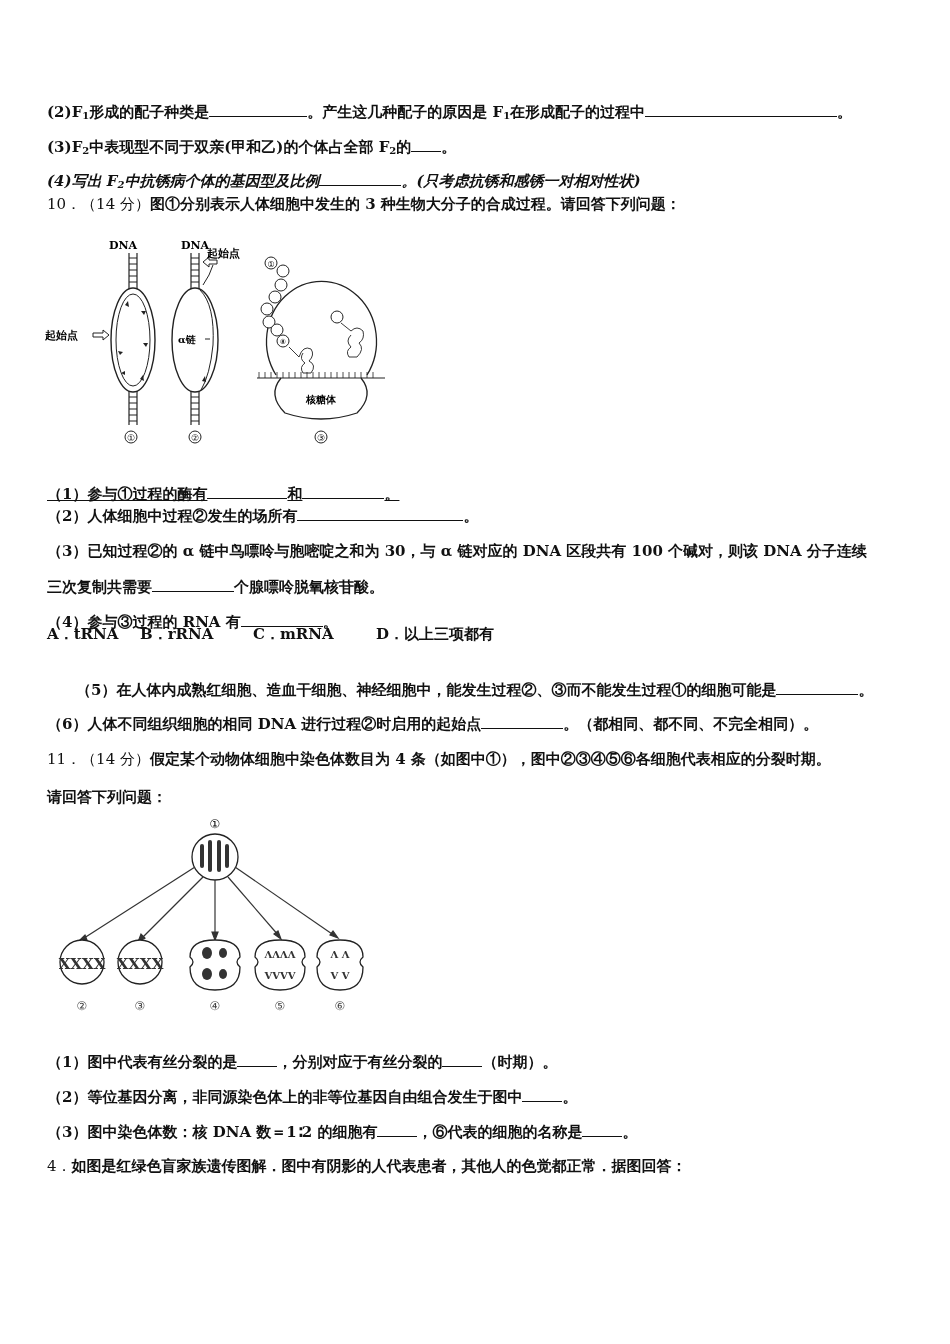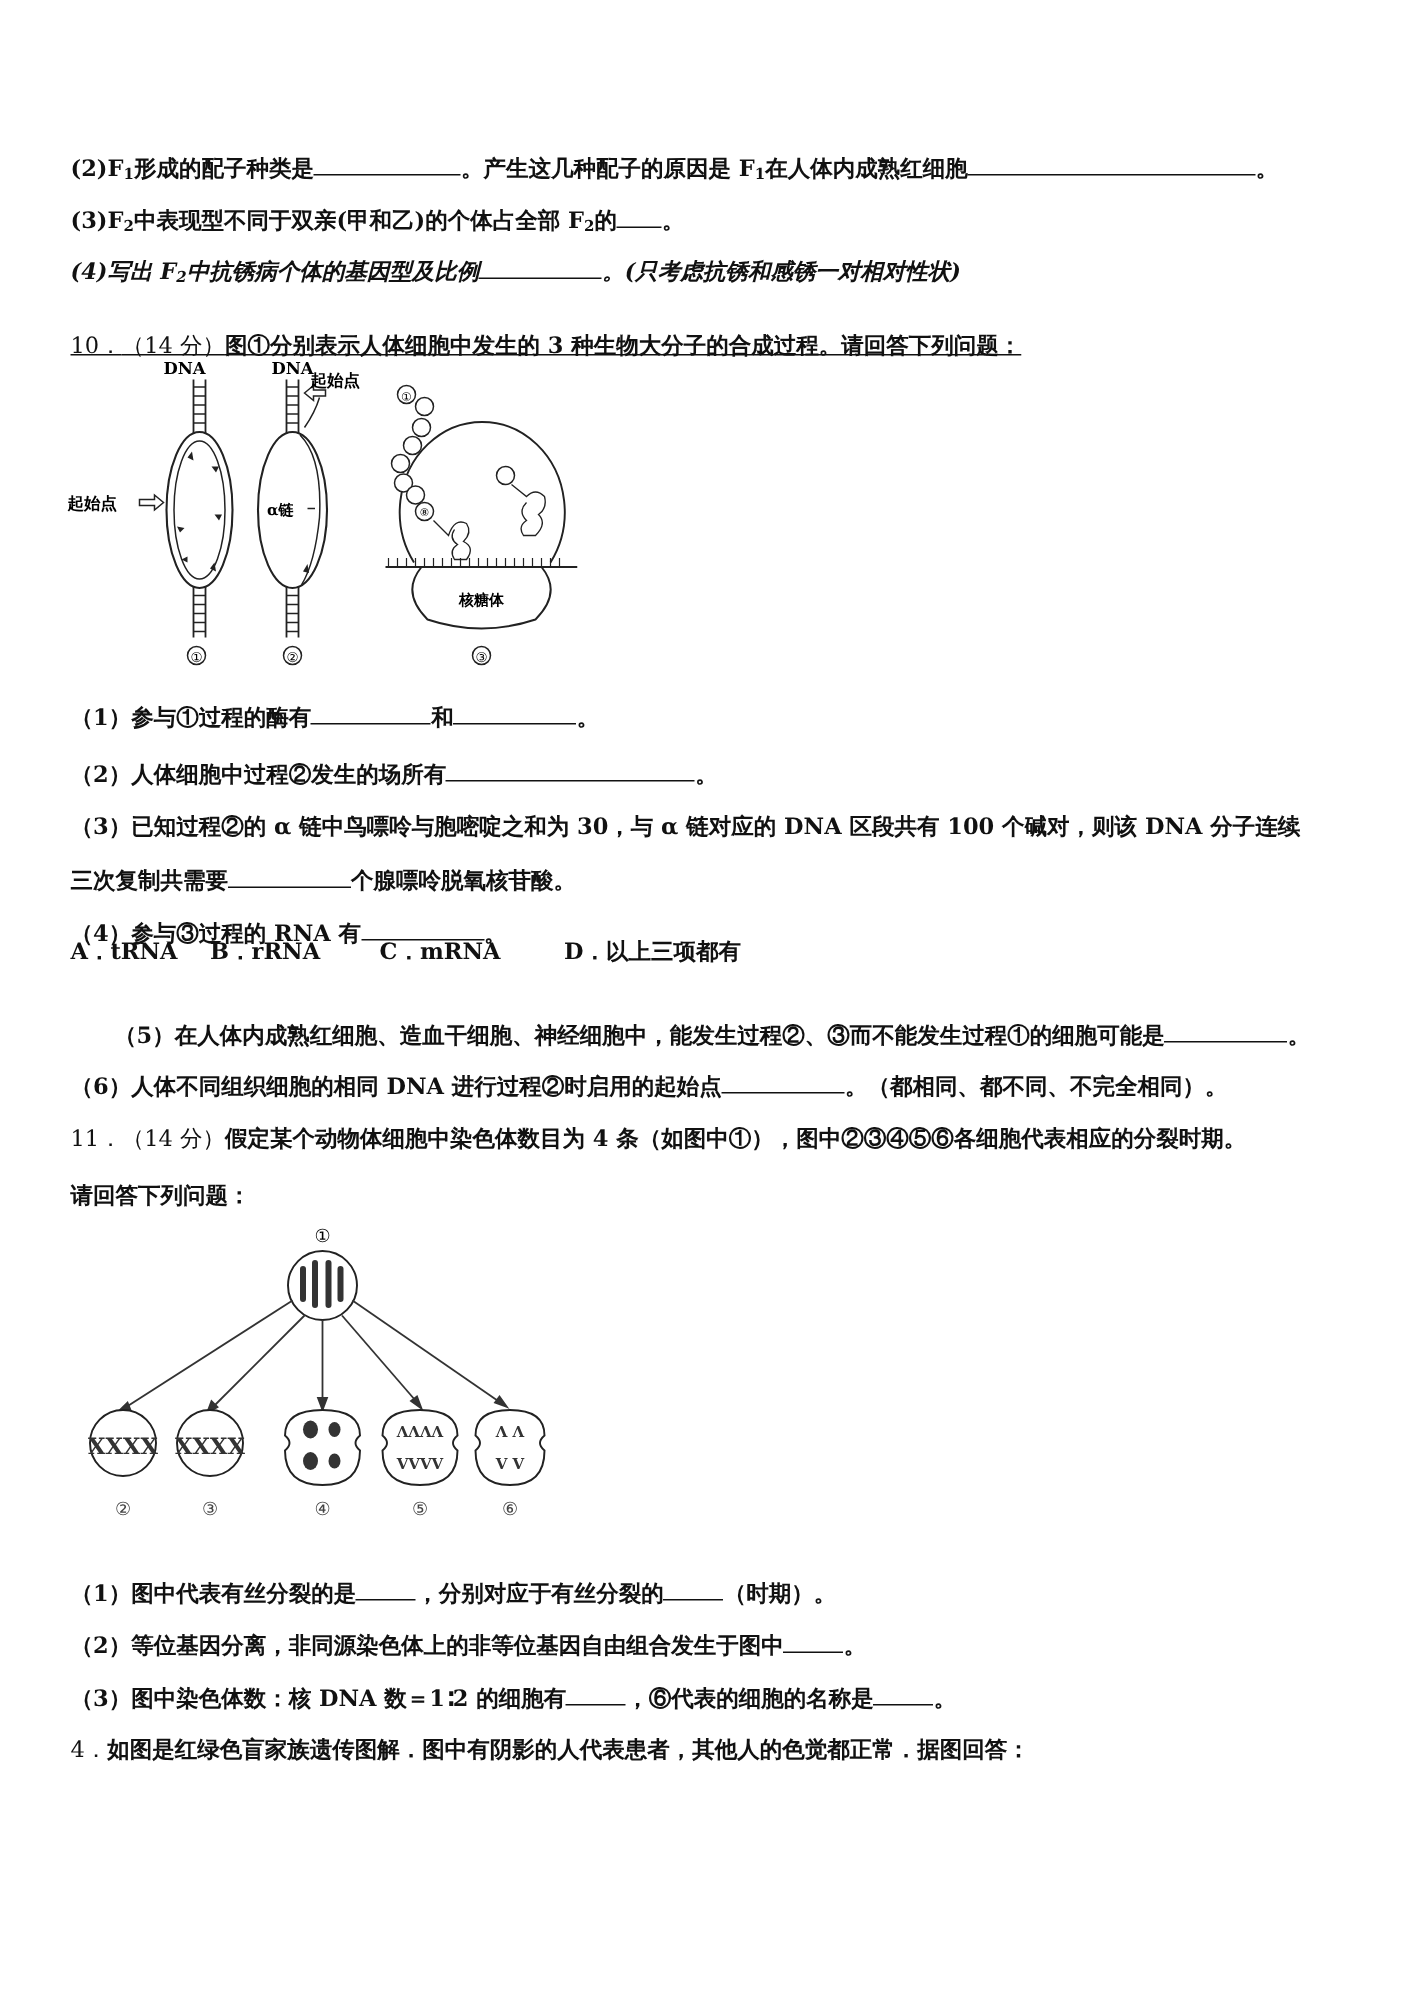--- a/index.html
+++ b/index.html
@@ -10,32 +10,32 @@
   .blank { display: inline-block; border-bottom: 1px solid #111; height: 14px; vertical-align: baseline; }
   .fig { position: absolute; }
   svg text { font-family: "DejaVu Serif", "Liberation Serif", serif; }
   sub { font-size: 10px; vertical-align: -2px; line-height: 0; }
   .opt { display: inline-block; }
 </style>
 </head>
 <body>
 
 <div class="line b" style="top:102px;">
-  <span>(2)F</span><sub>1</sub><span>形成的配子种类是</span><span class="blank" style="width:98px;"></span><span>。产生这几种配子的原因是 F</span><sub>1</sub><span>在人体内成熟红细胞</span><span class="blank" style="width:192px;"></span><span>。</span>
+  <span>(2)F</span><sub>1</sub><span>形成的配子种类是</span><span class="blank" style="width:98px;"></span><span>。产生这几种配子的原因是 F</span><sub>1</sub><span>在形成配子的过程中</span><span class="blank" style="width:192px;"></span><span>。</span>
 </div>
 
 <div class="line b" style="top:137px;">
   <span>(3)F</span><sub>2</sub><span>中表现型不同于双亲(甲和乙)的个体占全部 F</span><sub>2</sub><span>的</span><span class="blank" style="width:30px;"></span><span>。</span>
 </div>
 
 <div class="line b" style="top:171px;font-style:italic;">
   <span>(4)写出 F</span><sub>2</sub><span>中抗锈病个体的基因型及比例</span><span class="blank" style="width:82px;"></span><span>。(只考虑抗锈和感锈一对相对性状)</span>
 </div>
 
-<div class="line" style="top:220px;text-decoration:underline;">
+<div class="line" style="top:194px;">
   <span>10．</span><span>（14 分）</span><span class="b">图①分别表示人体细胞中发生的 3 种生物大分子的合成过程。请回答下列问题：</span>
 </div>
 
 <svg class="fig" style="left:45px; top:235px;" width="340" height="210" viewBox="0 0 340 210">
 
   <g>
     <text x="78" y="14" font-size="11" font-weight="bold" text-anchor="middle">DNA</text>
 
     <line x1="84" y1="18" x2="84" y2="54" stroke="#222" stroke-width="1.2"></line>
     <line x1="92" y1="18" x2="92" y2="54" stroke="#222" stroke-width="1.2"></line>
@@ -148,21 +148,21 @@
 
     <g fill="none" stroke="#222" stroke-width="0.9">
       <path d="M244 112 L254 122 Q258 110 266 114 Q270 120 264 126 Q272 130 266 138 L258 138 Q254 132 260 128 Q254 124 258 118"></path>
       <path d="M296 88 L306 96 Q312 90 318 96 Q320 104 314 108 Q320 114 312 122 L304 122 Q300 116 306 112 Q300 106 306 100"></path>
     </g>
     <circle cx="276" cy="202" r="6" fill="none" stroke="#222" stroke-width="1"></circle>
     <text x="276" y="206" font-size="9" text-anchor="middle">③</text>
   </g>
 </svg>
 
-<div class="line b" style="top:468px;">
+<div class="line b" style="top:484px;text-decoration:underline;">
   <span>（1）参与①过程的酶有</span><span class="blank" style="width:80px;"></span><span>和</span><span class="blank" style="width:82px;"></span><span>。</span>
 </div>
 
 <div class="line b" style="top:506px;">
   <span>（2）人体细胞中过程②发生的场所有</span><span class="blank" style="width:166px;"></span><span>。</span>
 </div>
 
 <div class="line b" style="top:541px;">
   <span>（3）已知过程②的 α 链中鸟嘌呤与胞嘧啶之和为 30，与 α 链对应的 DNA 区段共有 100 个碱对，则该 DNA 分子连续</span>
 </div>

